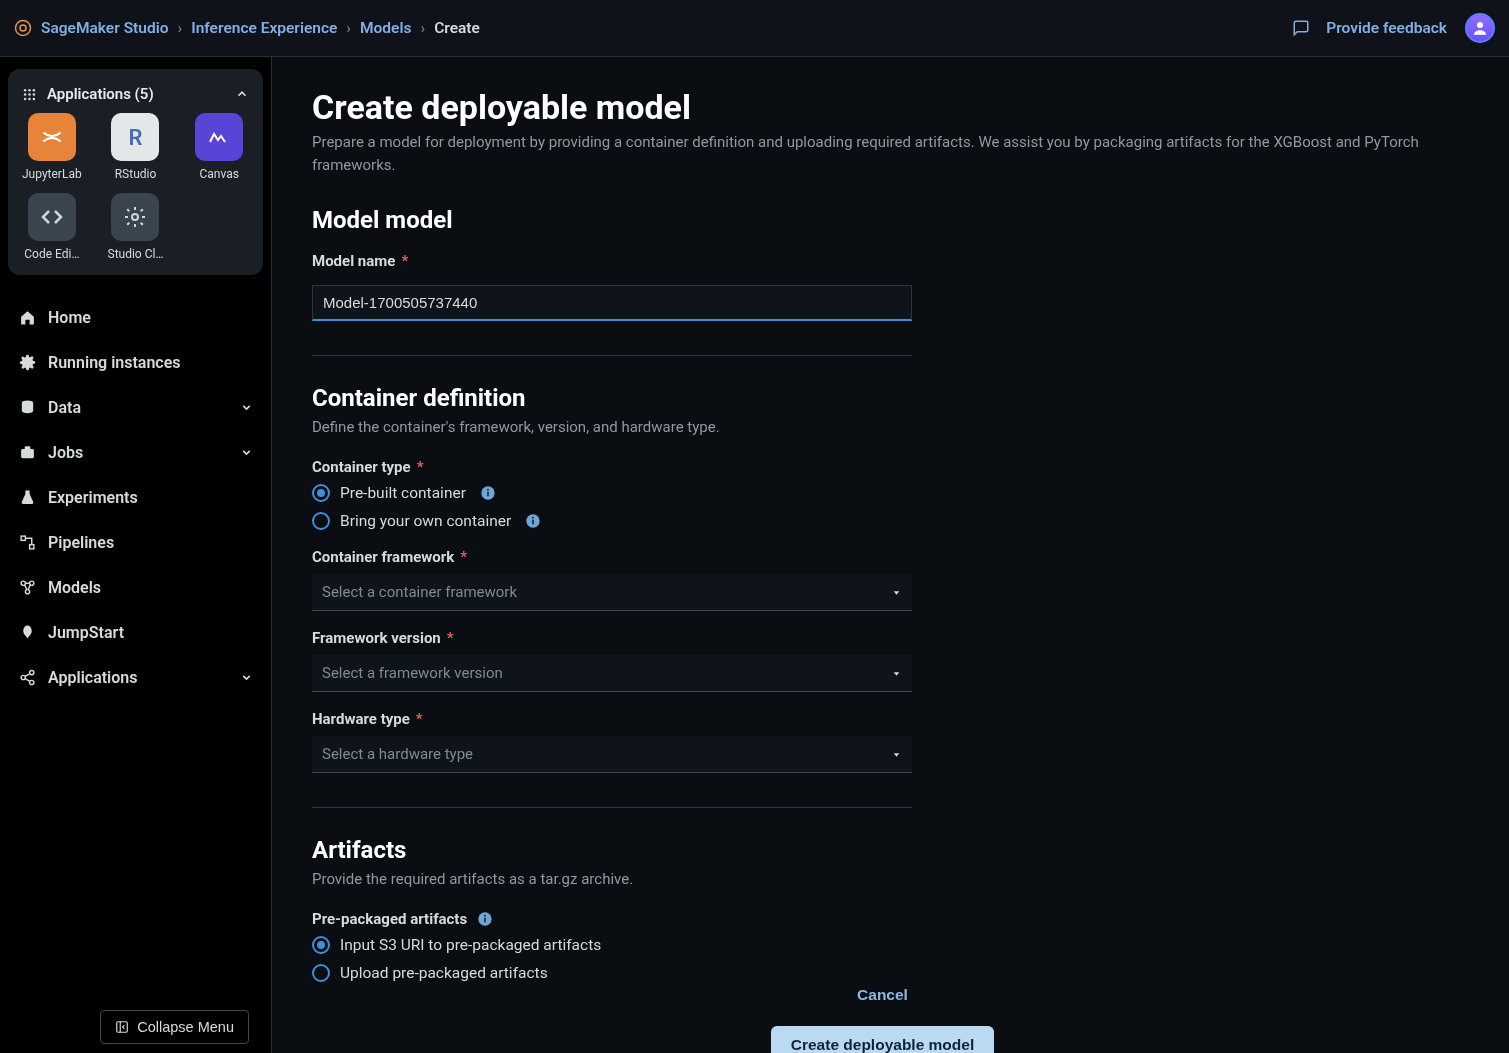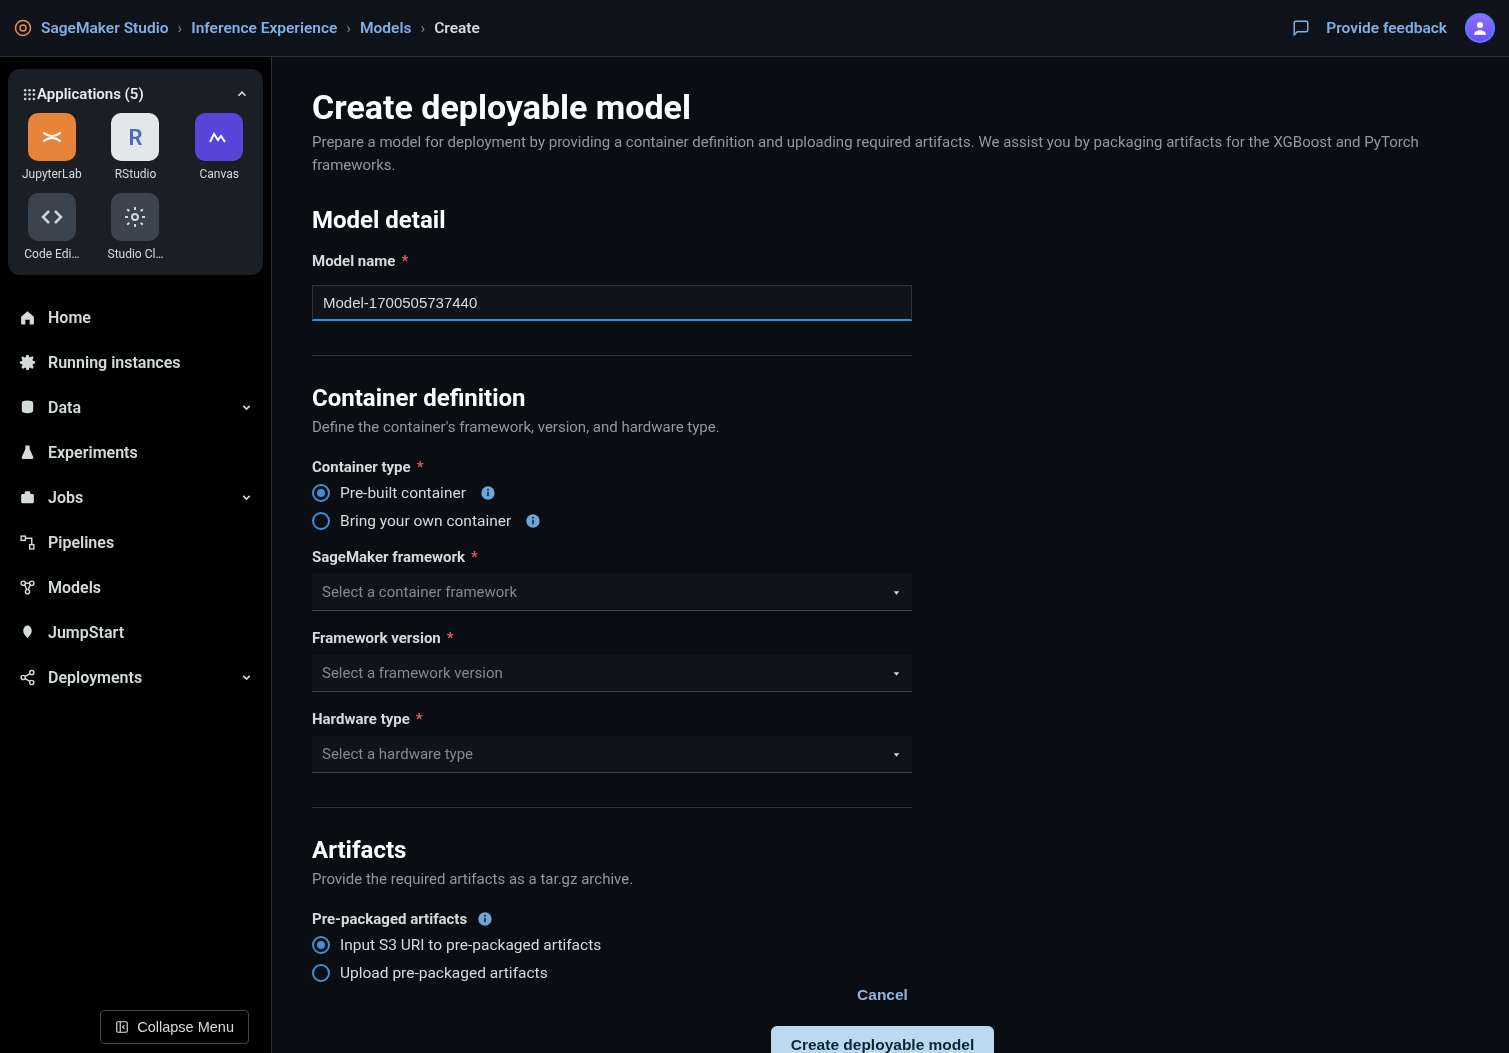--- a/index.html
+++ b/index.html
@@ -61,21 +61,21 @@
     display: flex; flex-direction: column;
     padding: 12px 8px 0 8px;
   }
   .apps-panel {
     background: #1a1f26;
     border-radius: 12px;
     padding: 12px 12px 14px 12px;
     margin-bottom: 14px;
   }
   .apps-header {
-    display:flex;align-items:center;
+    display:flex;align-items:center;gap:10px;
     color:#e8eaed;font-size:15px;font-weight:600;
     padding: 4px 2px 10px 2px;
   }
   .apps-header .chev { margin-left:auto; cursor:pointer;}
   .apps-grid {
     display:grid;
     grid-template-columns:repeat(3,1fr);
     gap:12px 20px;
   }
   .app-tile { text-align:center; cursor:pointer; }
@@ -286,38 +286,38 @@
         <span>Data</span>
         <span class="chev">
             <svg width="13" height="13" viewBox="0 0 24 24" fill="none" stroke="#d5dbdb" stroke-width="3">
               <polyline points="6 9 12 15 18 9"></polyline>
             </svg>
           </span>
       </div>
       <div class="nav-item">
         <span class="ico">
             <svg width="17" height="17" viewBox="0 0 24 24" fill="#d5dbdb">
-              <path d="M9 2h6v5l5 11a2 2 0 01-2 3H6a2 2 0 01-2-3l5-11V2z"></path>
-            </svg>
-          </span>
-        <span>Experiments</span>
-      </div>
-      <div class="nav-item">
-        <span class="ico">
-            <svg width="17" height="17" viewBox="0 0 24 24" fill="#d5dbdb">
               <rect x="3" y="7" width="18" height="13" rx="2"></rect>
               <path d="M8 7V5a2 2 0 012-2h4a2 2 0 012 2v2"></path>
             </svg>
           </span>
         <span>Jobs</span>
         <span class="chev">
             <svg width="13" height="13" viewBox="0 0 24 24" fill="none" stroke="#d5dbdb" stroke-width="3">
               <polyline points="6 9 12 15 18 9"></polyline>
             </svg>
           </span>
+      </div>
+      <div class="nav-item">
+        <span class="ico">
+            <svg width="17" height="17" viewBox="0 0 24 24" fill="#d5dbdb">
+              <path d="M9 2h6v5l5 11a2 2 0 01-2 3H6a2 2 0 01-2-3l5-11V2z"></path>
+            </svg>
+          </span>
+        <span>Experiments</span>
       </div>
       <div class="nav-item">
         <span class="ico">
             <svg width="17" height="17" viewBox="0 0 24 24" fill="none" stroke="#d5dbdb" stroke-width="2">
               <rect x="3" y="3" width="6" height="6"></rect>
               <rect x="15" y="15" width="6" height="6"></rect>
               <path d="M9 6h9v9"></path>
             </svg>
           </span>
         <span>Pipelines</span>
@@ -343,21 +343,21 @@
       </div>
       <div class="nav-item">
         <span class="ico">
             <svg width="17" height="17" viewBox="0 0 24 24" fill="none" stroke="#d5dbdb" stroke-width="2">
               <circle cx="18" cy="5" r="3"></circle>
               <circle cx="6" cy="12" r="3"></circle>
               <circle cx="18" cy="19" r="3"></circle>
               <path d="M8.6 13.5l6.8 4M15.4 6.5l-6.8 4"></path>
             </svg>
           </span>
-        <span>Deployments</span>
+        <span>Applications</span>
         <span class="chev">
             <svg width="13" height="13" viewBox="0 0 24 24" fill="none" stroke="#d5dbdb" stroke-width="3">
               <polyline points="6 9 12 15 18 9"></polyline>
             </svg>
           </span>
       </div>
     </nav>
 
     <button class="collapse-btn">
       <span>
@@ -369,21 +369,21 @@
         </span>
       <span>Collapse Menu</span>
     </button>
   </aside>
 
   <main class="main">
     <div class="scroll">
       <h1 class="page-title">Create deployable model</h1>
       <p class="page-sub">Prepare a model for deployment by providing a container definition and uploading required artifacts. We assist you by packaging artifacts for the XGBoost and PyTorch frameworks.</p>
 
-      <h2 class="sec-title">Model detail</h2>
+      <h2 class="sec-title">Model model</h2>
       <div class="field-block">
         <div class="field-label">
           <span>Model name</span>
           <span class="req">*</span>
         </div>
         <input type="text" class="text-input active" value="Model-1700505737440" style="">
       </div>
 
       <hr class="divider">
 
@@ -414,21 +414,21 @@
                 <circle cx="12" cy="12" r="10"></circle>
                 <rect x="11" y="10" width="2" height="7" fill="#0a0d12"></rect>
                 <circle cx="12" cy="7" r="1.3" fill="#0a0d12"></circle>
               </svg>
             </span>
         </div>
       </div>
 
       <div class="field-block">
         <div class="field-label">
-          <span>SageMaker framework</span>
+          <span>Container framework</span>
           <span class="req">*</span>
         </div>
         <div class="select">
           <span>Select a container framework</span>
           <span class="caret">
               <svg width="11" height="11" viewBox="0 0 24 24" fill="#d5dbdb">
                 <polygon points="6 9 18 9 12 17"></polygon>
               </svg>
             </span>
         </div>

